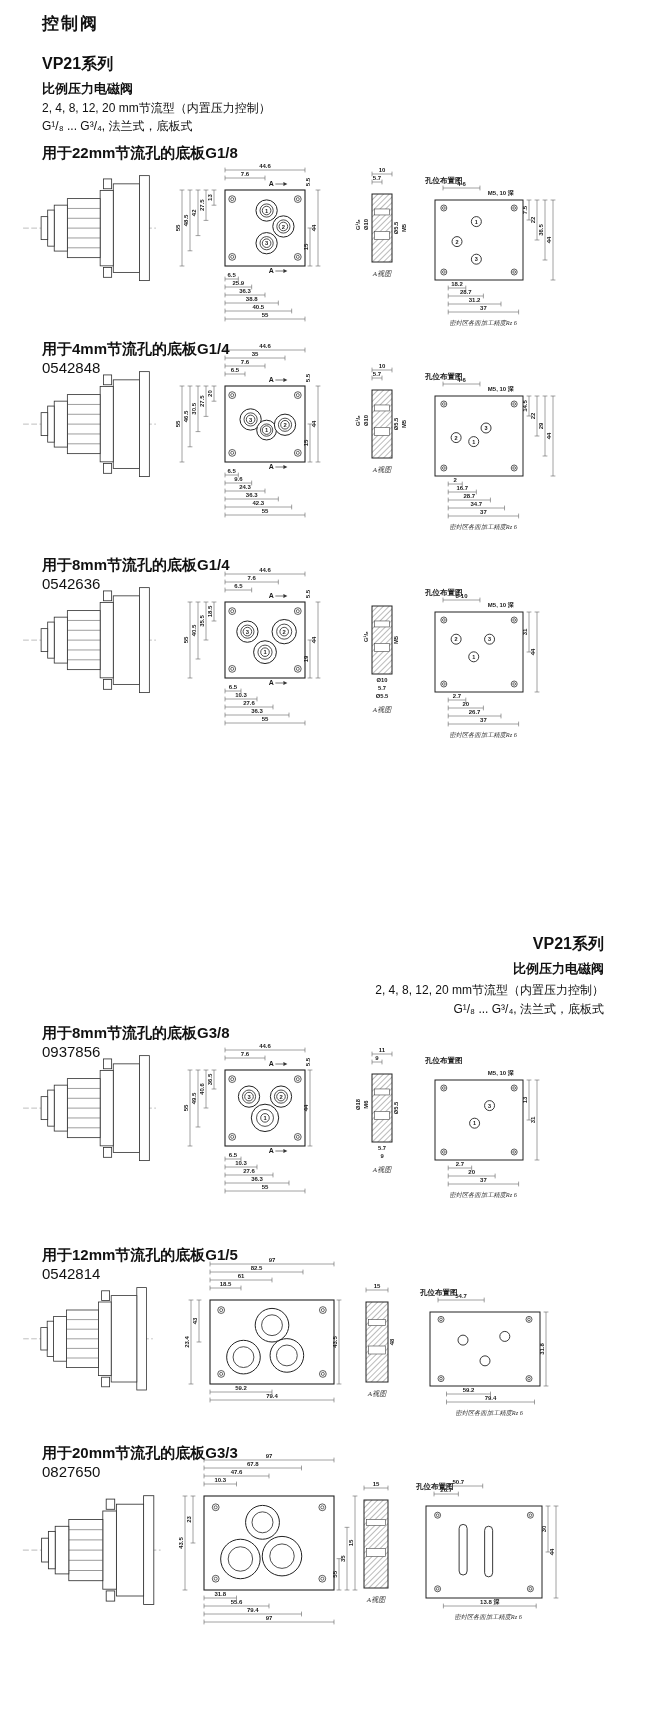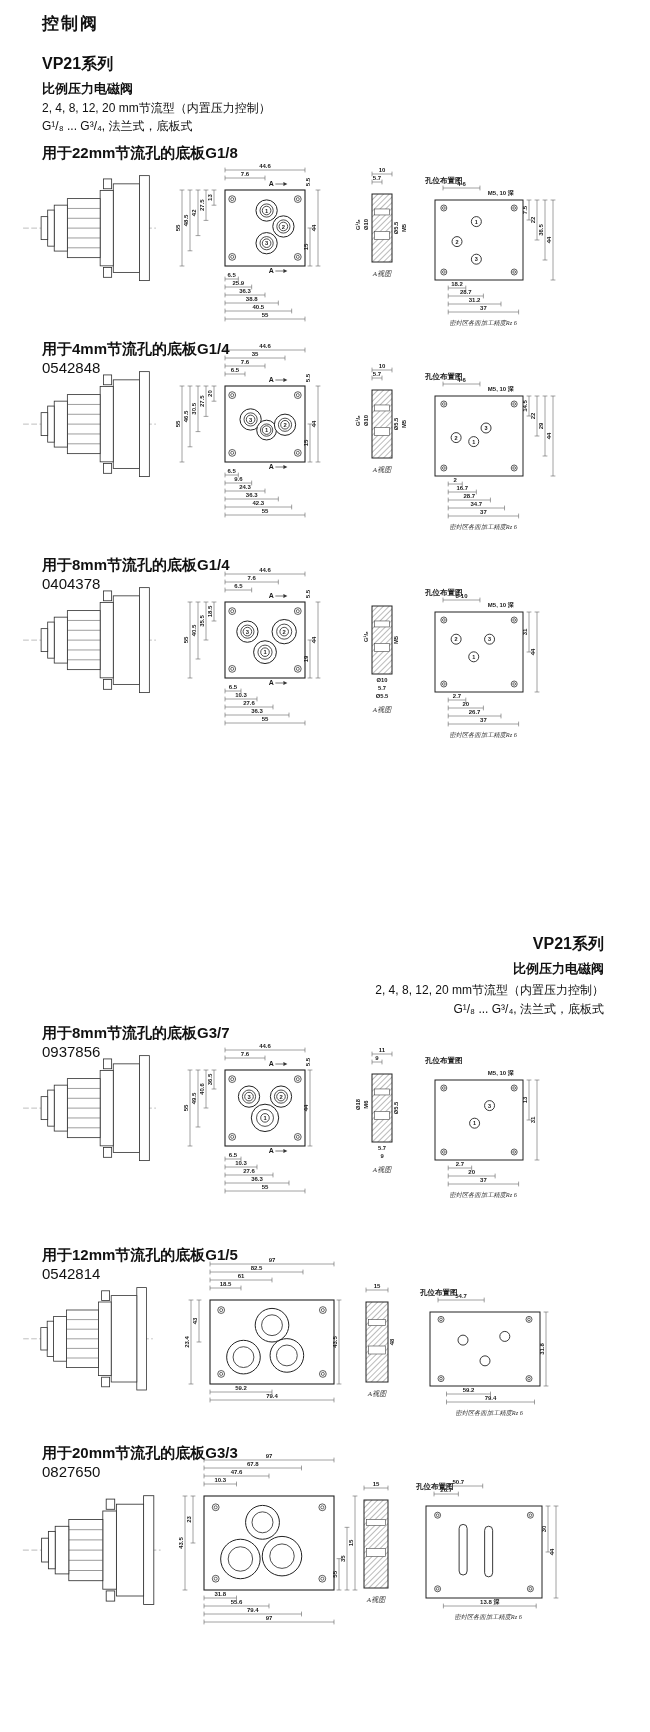--- a/index.html
+++ b/index.html
@@ -432,21 +432,21 @@
           <line x1="498.6" y1="173.6" x2="498.6" y2="178.4" stroke="#555" stroke-width="0.55"></line>
           <text x="463.4" y="174.2" font-size="6" text-anchor="middle" font-weight="bold">37</text>
           <text x="463" y="189" font-size="6.3" text-anchor="middle" font-weight="normal" class="cap">密封区各面加工精度Rz 6</text>
         </g>
       </svg>
   </section>
 
   <section class="sec" style="top:556px;height:212px">
     <div class="sec-h">
       <div class="sec-title">用于8mm节流孔的底板G1/4</div>
-      <div class="sec-part">0404378</div>
+      <div class="sec-part">0542636</div>
     </div>
     <svg class="draw" width="614" height="212" viewBox="0 0 614 212">
         <defs>
           <pattern id="hatch2" patternUnits="userSpaceOnUse" width="4" height="4" patternTransform="rotate(45)">
             <line x1="0" y1="0" x2="0" y2="4" stroke="#777" stroke-width="1"></line>
           </pattern>
         </defs>
         <g transform="translate(8 30) scale(0.82)">
           <line x1="-6" y1="66" x2="156" y2="66" stroke="#999" stroke-width="0.8" stroke-dasharray="7 3"></line>
           <rect x="136" y="2" width="12" height="128" fill="#fff" stroke="#333" stroke-width="1"></rect>
@@ -614,21 +614,21 @@
 
   <div class="hd2">
     <div class="r1">VP21系列</div>
     <div class="r2">比例压力电磁阀</div>
     <div class="r3">2, 4, 8, 12, 20 mm节流型（内置压力控制）</div>
     <div class="r4">G¹/₈ ... G³/₄, 法兰式，底板式</div>
   </div>
 
   <section class="sec" style="top:1024px;height:218px">
     <div class="sec-h">
-      <div class="sec-title">用于8mm节流孔的底板G3/7</div>
+      <div class="sec-title">用于8mm节流孔的底板G3/8</div>
       <div class="sec-part">0937856</div>
     </div>
     <svg class="draw" width="614" height="218" viewBox="0 0 614 218">
         <defs>
           <pattern id="hatch3" patternUnits="userSpaceOnUse" width="4" height="4" patternTransform="rotate(45)">
             <line x1="0" y1="0" x2="0" y2="4" stroke="#777" stroke-width="1"></line>
           </pattern>
         </defs>
         <g transform="translate(8 30) scale(0.82)">
           <line x1="-6" y1="66" x2="156" y2="66" stroke="#999" stroke-width="0.8" stroke-dasharray="7 3"></line>

